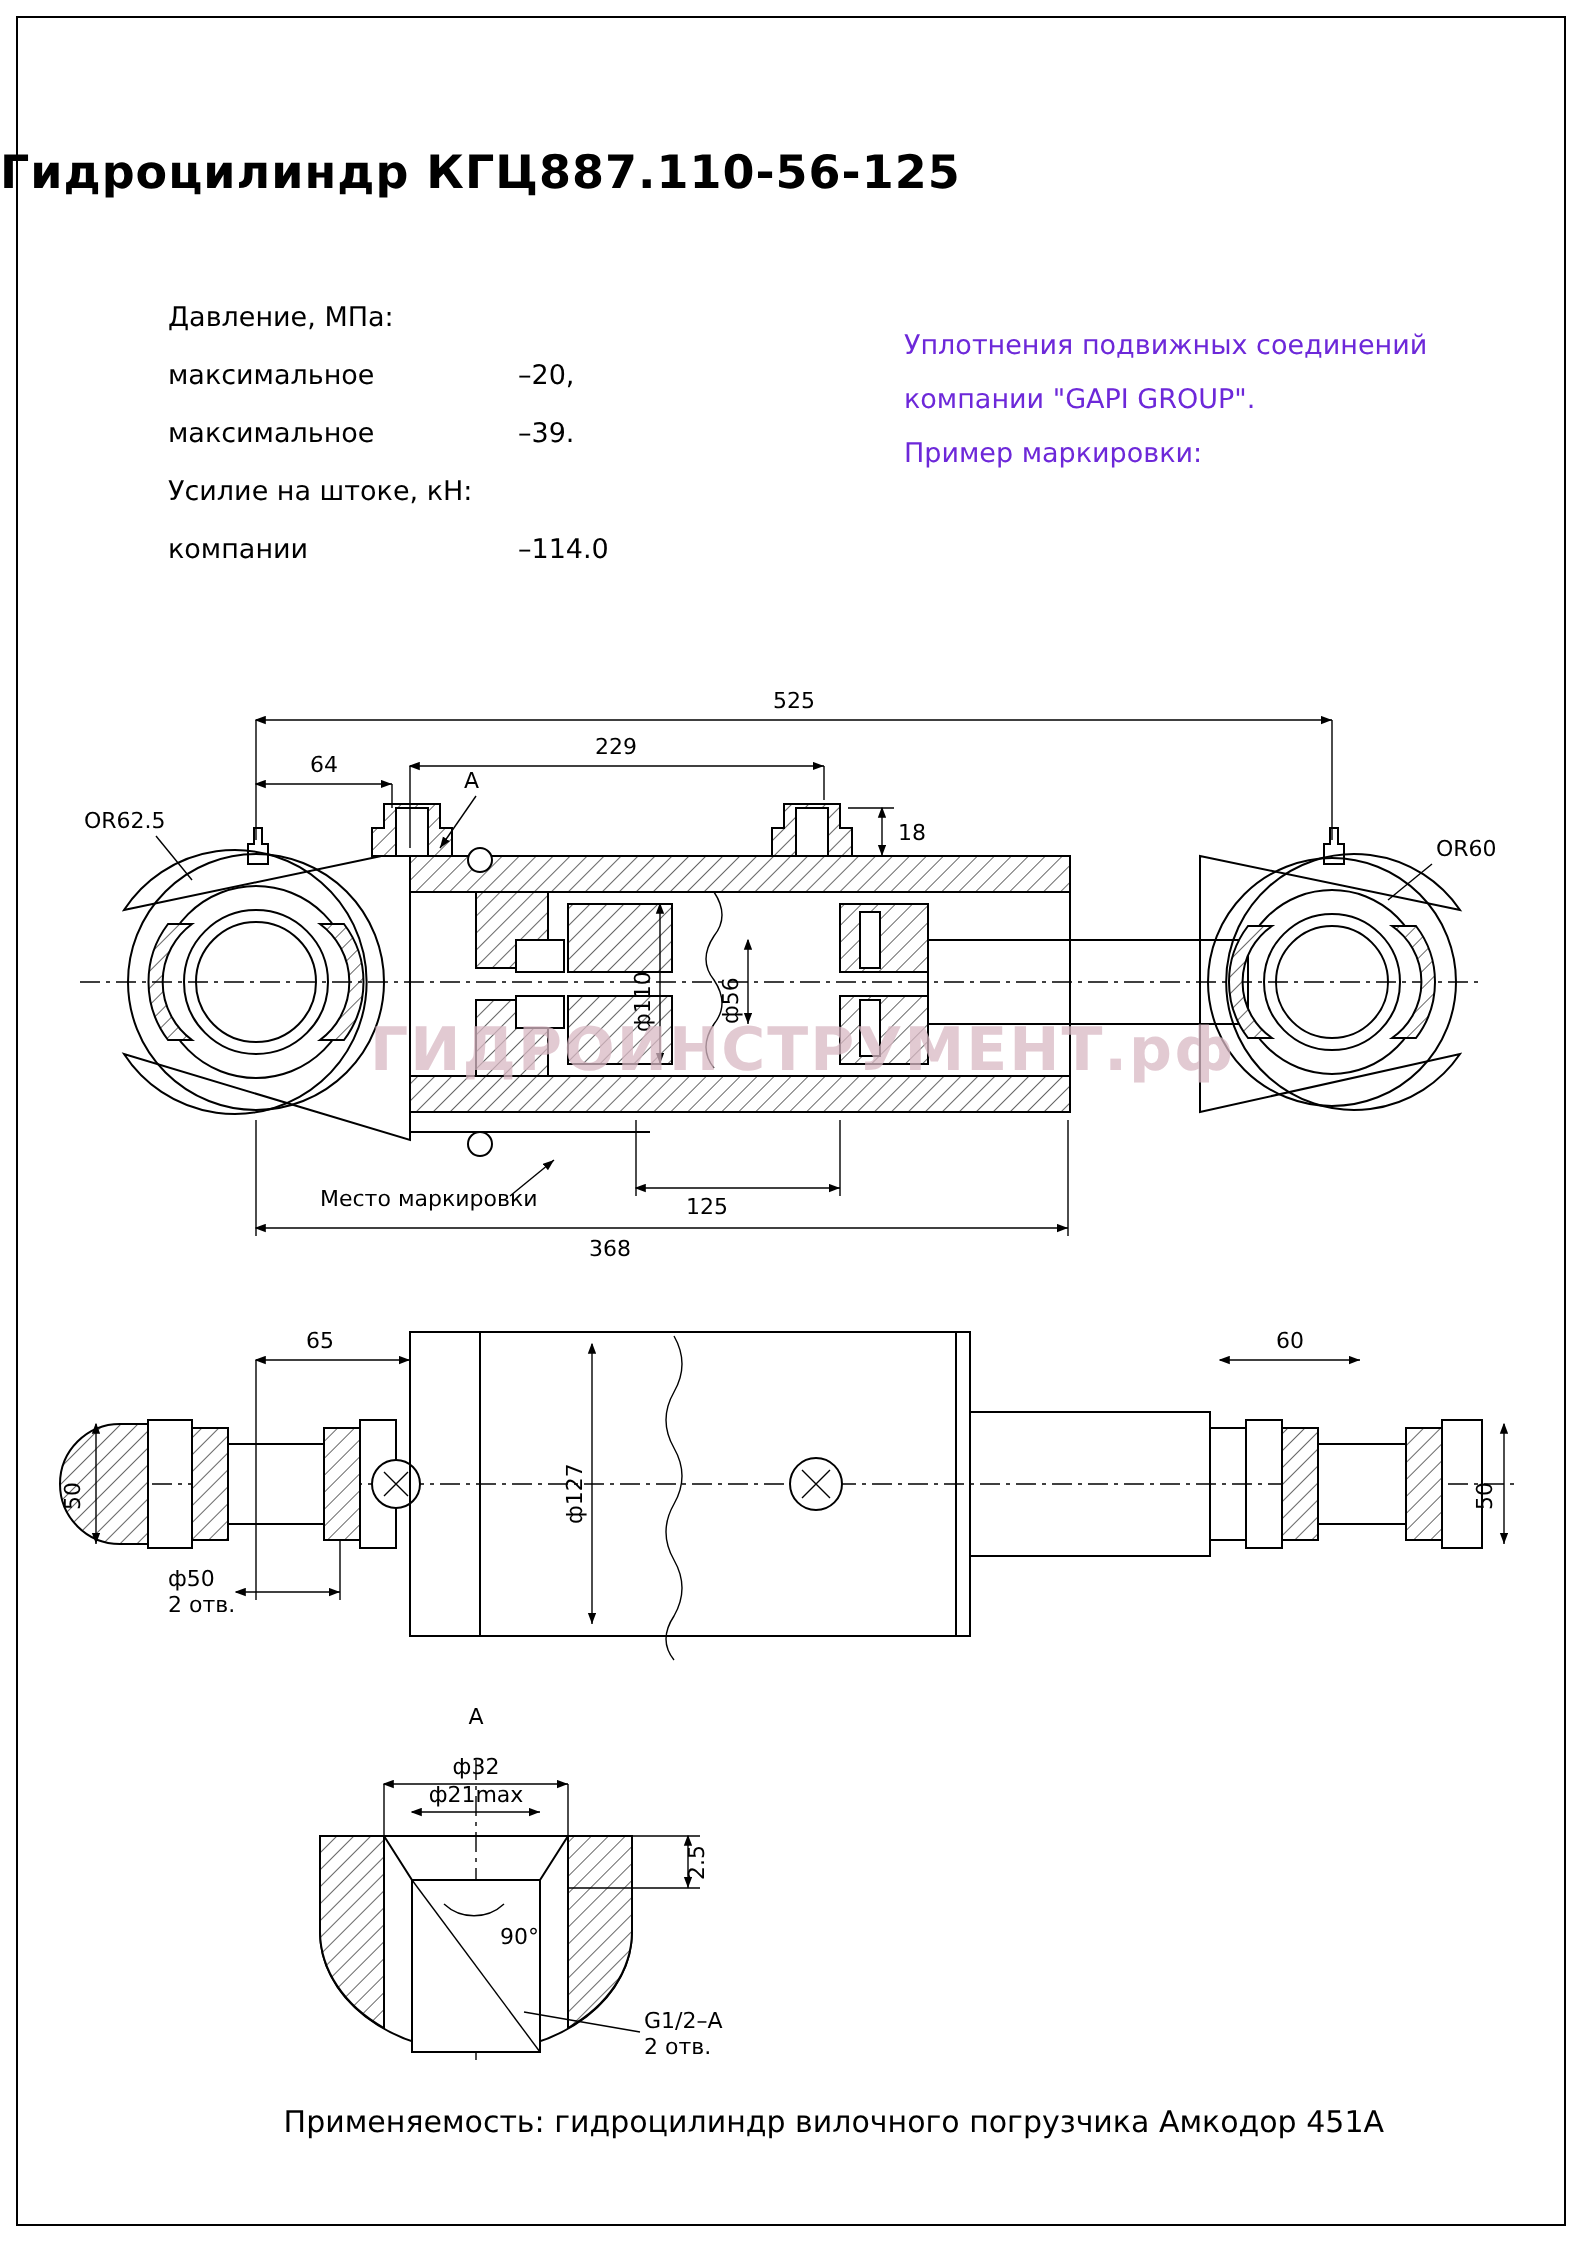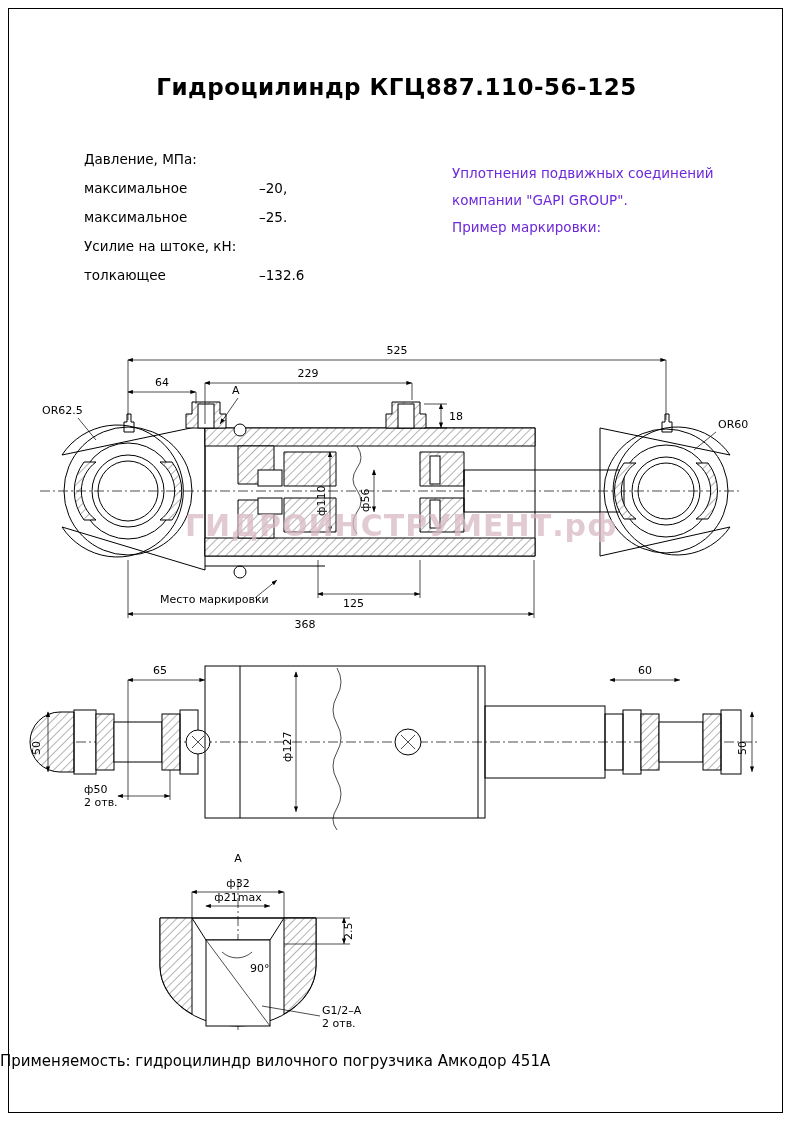--- a/index.html
+++ b/index.html
@@ -24,21 +24,21 @@
     width: 775px;
     height: 1105px;
     border: 1px solid #000;
     box-sizing: border-box;
   }
   .title {
     position: absolute;
     left: 0;
     top: 74px;
     width: 793px;
-    text-align: center;
+    text-align: left;
     font-size: 23px;
     font-weight: bold;
     letter-spacing: 0.5px;
     color: #000;
   }
   .spec {
     position: absolute;
     left: 84px;
     top: 145px;
     width: 330px;
@@ -64,21 +64,21 @@
     width: 300px;
     font-size: 13.5px;
     line-height: 27px;
     color: #6d28d9;
   }
   .caption {
     position: absolute;
     left: 0;
     top: 1052px;
     width: 692px;
-    text-align: left;
+    text-align: right;
     font-size: 15px;
     color: #000;
   }
   .wm {
     position: absolute;
     left: 185px;
     top: 508px;
     width: 430px;
     text-align: center;
     font-size: 30px;
@@ -120,29 +120,29 @@
   <div class="spec">
     <div class="row">
       <span class="lbl">Давление, МПа:</span>
     </div>
     <div class="row">
       <span class="lbl">максимальное</span>
       <span class="val">–20,</span>
     </div>
     <div class="row">
       <span class="lbl">максимальное</span>
-      <span class="val">–25.</span>
+      <span class="val">–39.</span>
     </div>
     <div class="row">
       <span class="lbl">Усилие на штоке, кН:</span>
       <span class="val"></span>
     </div>
     <div class="row">
-      <span class="lbl">толкающее</span>
-      <span class="val">–132.6</span>
+      <span class="lbl">компании</span>
+      <span class="val">–114.0</span>
     </div>
   </div>
 
   <div class="notes">
     <div>Уплотнения подвижных соединений</div>
     <div>компании "GAPI GROUP".</div>
     <div>Пример маркировки:</div>
   </div>
 
   <svg class="draw" viewBox="0 0 793 1123">

